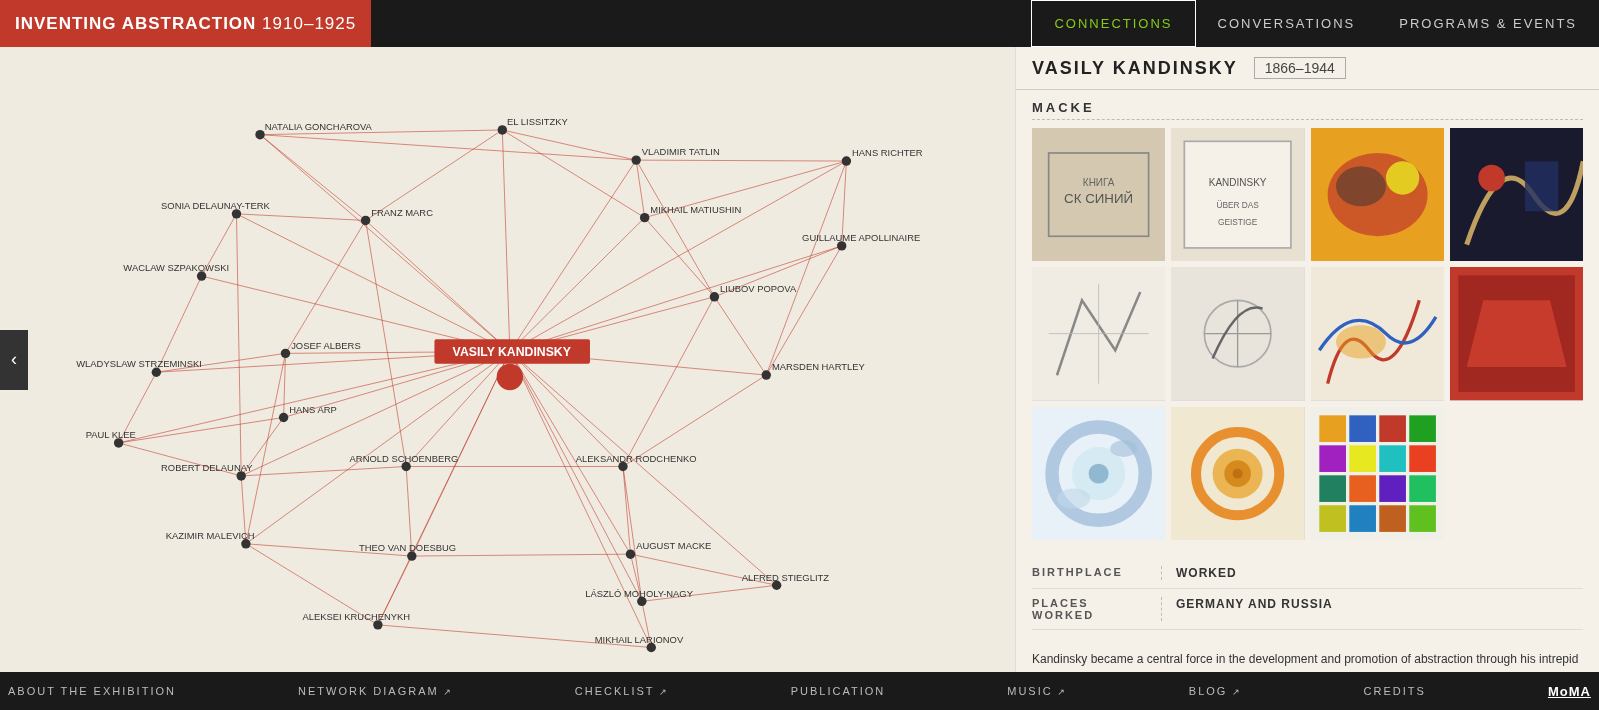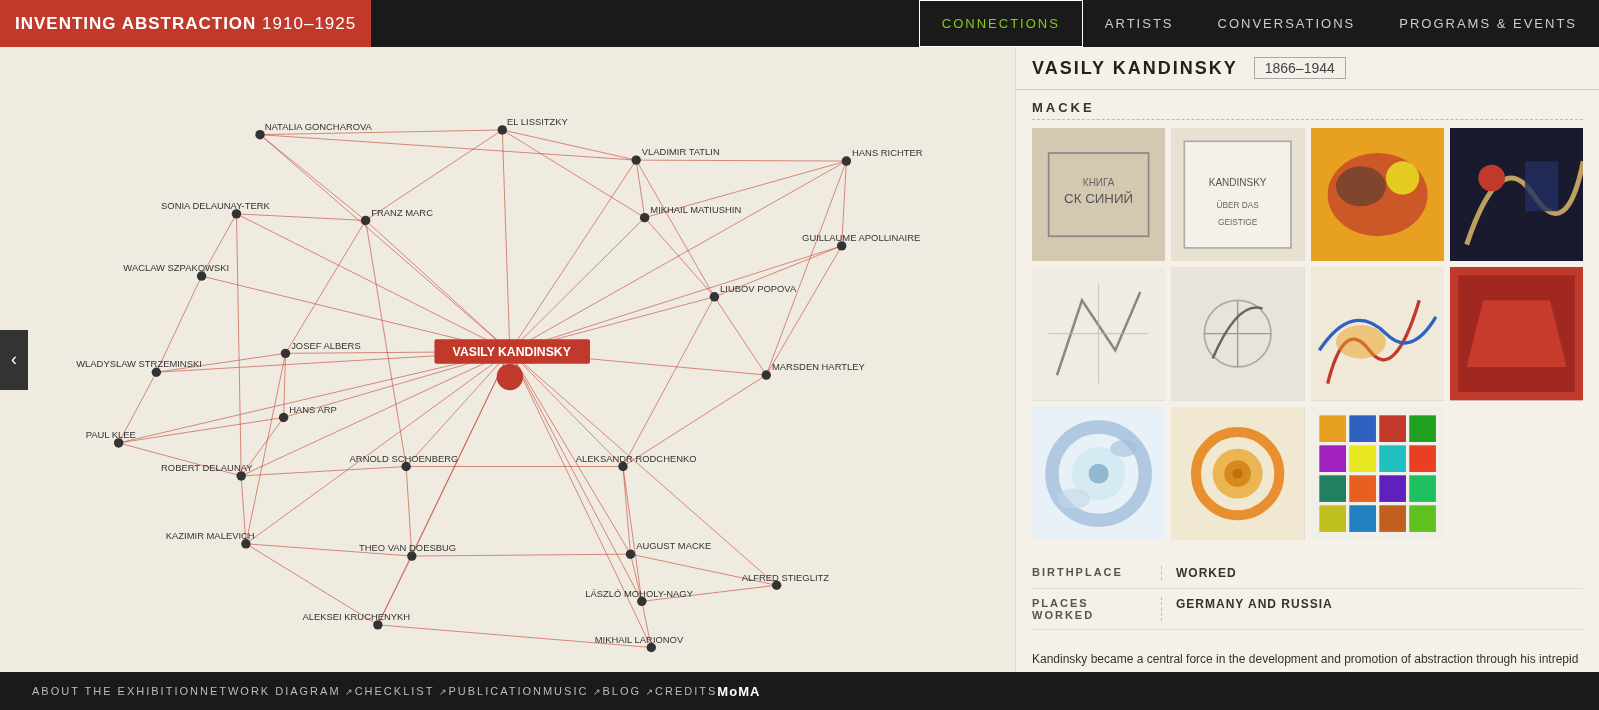--- a/index.html
+++ b/index.html
@@ -101,49 +101,48 @@
     }
 
     
     #right-panel::-webkit-scrollbar { width: 8px; }
     #right-panel::-webkit-scrollbar-track { background: #e8e3d8; }
     #right-panel::-webkit-scrollbar-thumb { background: #c00; }
 
     
     #footer {
       position: absolute; bottom: 0; left: 0; right: 0; height: 38px;
-      background: #1a1a1a; display: flex; align-items: center; 
-      padding: 0 32px;
+      background: #1a1a1a; display: flex; align-items: center; justify-content: space-between;
+      padding: 0 8px;
     }
     .footer-item {
       color: #bbb; font-size: 11px; letter-spacing: 2px; cursor: pointer; text-transform: uppercase;
     }
     #moma-logo {
-      color: white; font-size: 13px; font-weight: bold; letter-spacing: 1px;
+      color: white; font-size: 13px; font-weight: bold; letter-spacing: 1px; text-decoration: underline;
     }
     .footer-ext::after { content: ' ↗'; font-size: 9px; }
 
     
     .node-label { font-size: 10px; fill: #333; font-family: Arial, sans-serif; }
     .node-label.center { font-size: 13px; fill: white; font-weight: bold; font-family: Arial, sans-serif; }
     .center-node-bg { fill: #c0392b; }
     .center-node-circle { fill: #c0392b; }
     .edge-line { stroke: #c0392b; stroke-width: 1; opacity: 0.6; }
     .node-dot { fill: #333; }
   </style>
 </head>
 <body>
 
 <div id="header">
   <div id="header-title">
     <span>INVENTING ABSTRACTION</span>&nbsp;<span class="year">1910–1925</span>
   </div>
   <nav id="header-nav">
     <button class="nav-item active">CONNECTIONS</button>
-    <button class="nav-item">ARTISTS</button>
     <button class="nav-item">CONVERSATIONS</button>
     <button class="nav-item">PROGRAMS &amp; EVENTS</button>
   </nav>
 </div>
 
 <div id="main">
 
   <div id="network-area">
     <div id="chevron-left">‹</div>
     <svg id="network-svg" viewBox="0 0 1015 663">

